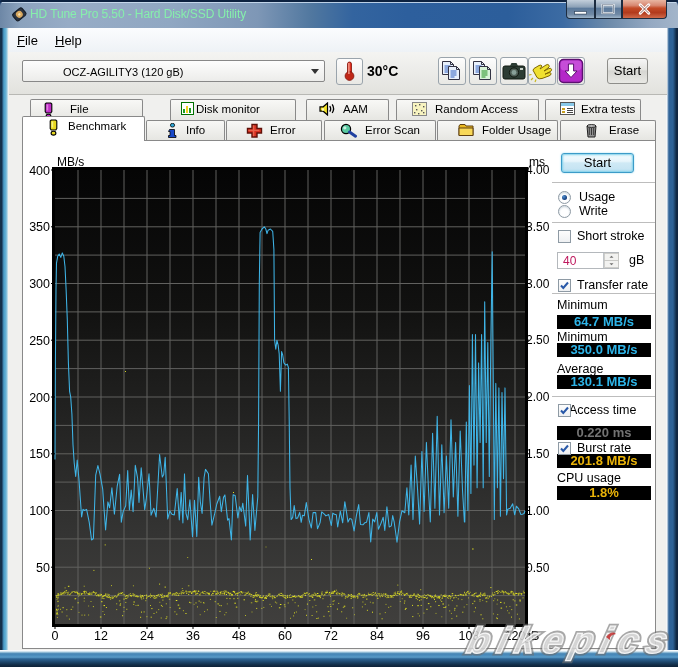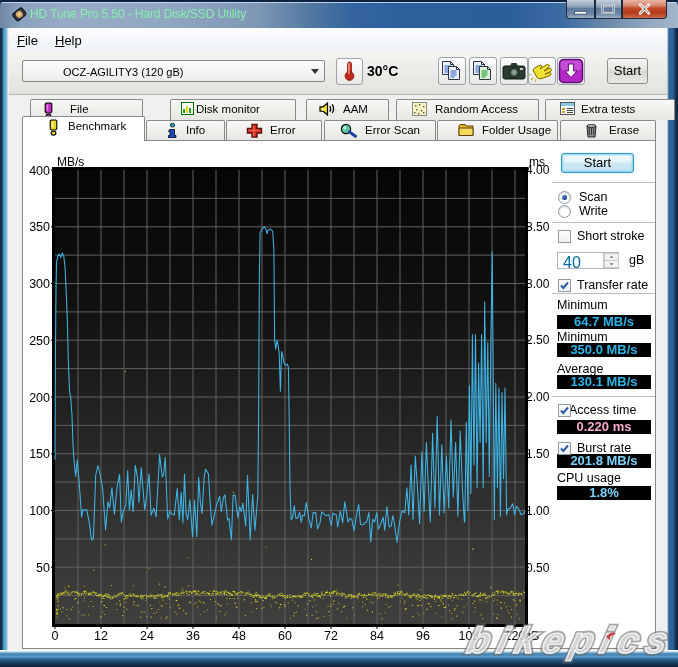--- a/index.html
+++ b/index.html
@@ -48,30 +48,30 @@
 .trow2 { top:120px; height:20px; z-index:2; }
 .tab .ic { position:absolute; top:2px; }
 .tab .tl { position:absolute; top:3px; }
 #tab-bench { top:116px; height:25px !important; background:#fff; z-index:5; border-radius:2px 2px 0 0; }
 #pane { left:22px; top:140px; width:634px; height:509px; background:#fff; border:1px solid #898989; z-index:1; }
 
 
 .rp-label { position:absolute; font-size:12.5px; color:#000; }
 .vbox { position:absolute; left:557px; width:94px; height:14px; background:#000; font-size:13px; font-weight:bold; text-align:center; line-height:14px; }
 .vb-cyan { color:#2db4e8; }
-.vb-yel { color:#f9a8d4; }
-.vb-wht { color:#7dd3fc; }
+.vb-yel { color:#737373;margin-top:6px; }
+.vb-wht { color:#eab308; }
 .sep { position:absolute; left:552px; width:103px; height:2px; border-top:1px solid #bdbdbd; border-bottom:1px solid #fff; }
 .cb { position:absolute; width:13px; height:13px; z-index:21; background:linear-gradient(180deg,#fdfdfd,#eef0f2); border:1px solid #8e9aa4; }
 .radio { position:absolute; width:13px; height:13px; z-index:21; border-radius:50%; background:#fff; border:1px solid #8e9aa4; box-shadow:inset 0 1px 2px #c8d4dc; }
 #start-btn { position:absolute; left:561px; top:153px; width:73px; height:20px; border:1px solid #3c9bc8; border-radius:3px;
   background:linear-gradient(180deg,#f2fbfe 0%,#e8f5fb 40%,#cfe9f5 50%,#c2e2f2 100%);
   box-shadow:0 0 2px 1px #7ed0ea inset, 0 0 2px #9adcf0;
   font-size:13px; text-align:center; line-height:18px; color:#000; }
-#spinner { position:absolute; left:557px; top:252px; width:62px; height:17px; background:#fff; border:1px solid #b4b8bc; font-size:16px; color:#0369a1; }
+#spinner { position:absolute; left:557px; top:252px; width:62px; height:17px; background:#fff; border:1px solid #b4b8bc; font-size:12px; color:#be185d; }
 
 
 #wm { left:448px; top:617px; width:230px; height:47px; z-index:40; }
 </style>
 </head>
 <body>
 
 <div class="abs" id="client"></div>
 
 <svg width="678" height="667" viewBox="0 0 678 667" font-family="Liberation Sans, sans-serif" style="position:absolute;left:0;top:0;z-index:10">
@@ -1405,21 +1405,21 @@
           <rect x="11" y="4" width="1.4" height="1.4"></rect>
           <rect x="4" y="7" width="1.4" height="1.4"></rect>
           <rect x="9" y="8" width="1.4" height="1.4"></rect>
           <rect x="2" y="10" width="1.4" height="1.4"></rect>
           <rect x="11" y="10" width="1.4" height="1.4"></rect>
           <rect x="6" y="11" width="1.4" height="1.4"></rect>
         </g>
       </svg></span>
     <span class="tl" style="left:38px">Random Access</span>
   </div>
-<div class="tab trow1" style="left:545px;width:130px">
+<div class="tab trow1" style="left:545px;width:96px">
     <span class="ic" style="left:14px"><svg width="15" height="13" viewBox="0 0 15 13">
         <rect x="0.5" y="0.5" width="14" height="12" fill="#fff" stroke="#555"></rect>
         <rect x="1" y="1" width="13" height="3" fill="#88c8e8"></rect>
         <g fill="#c8a020">
           <rect x="2" y="6" width="3" height="2"></rect>
           <rect x="2" y="9" width="3" height="2"></rect>
         </g>
         <g fill="#444">
           <rect x="7" y="6" width="6" height="1"></rect>
           <rect x="7" y="8" width="6" height="1"></rect>
@@ -1475,21 +1475,21 @@
   </div>
 
 <div class="abs" id="pane"></div>
 
 <div class="abs" style="left:0;top:0;width:678px;height:667px;z-index:20;pointer-events:none">
     <div id="start-btn" class="abs">Start</div>
 <div class="sep" style="top:182px"></div>
 <div class="radio" style="left:558px;top:191px">
       <div style="position:absolute;left:3px;top:3px;width:5px;height:5px;border-radius:50%;background:radial-gradient(circle at 35% 35%, #5090d0, #103878 70%)"></div>
     </div>
-<div class="rp-label" style="left:579px;top:190px">Scan</div>
+<div class="rp-label" style="left:579px;top:190px">Usage</div>
 <div class="radio" style="left:558px;top:205px"></div>
 <div class="rp-label" style="left:579px;top:204px">Write</div>
 <div class="sep" style="top:222px"></div>
 <div class="cb" style="left:558px;top:230px"></div>
 <div class="rp-label" style="left:577px;top:229px">Short stroke</div>
 <div id="spinner">
       <span style="position:absolute;left:5px;top:1px">40</span>
       <span style="position:absolute;right:0;top:0;width:15px;height:15px;border-left:1px solid #c0c4c8"><svg width="15" height="15" viewBox="0 0 15 15">
           <rect x="0.5" y="0.5" width="14" height="7" fill="#f2f2f0" stroke="#c4c4c0" stroke-width="0.8"></rect>
           <rect x="0.5" y="7.5" width="14" height="7" fill="#f2f2f0" stroke="#c4c4c0" stroke-width="0.8"></rect>

